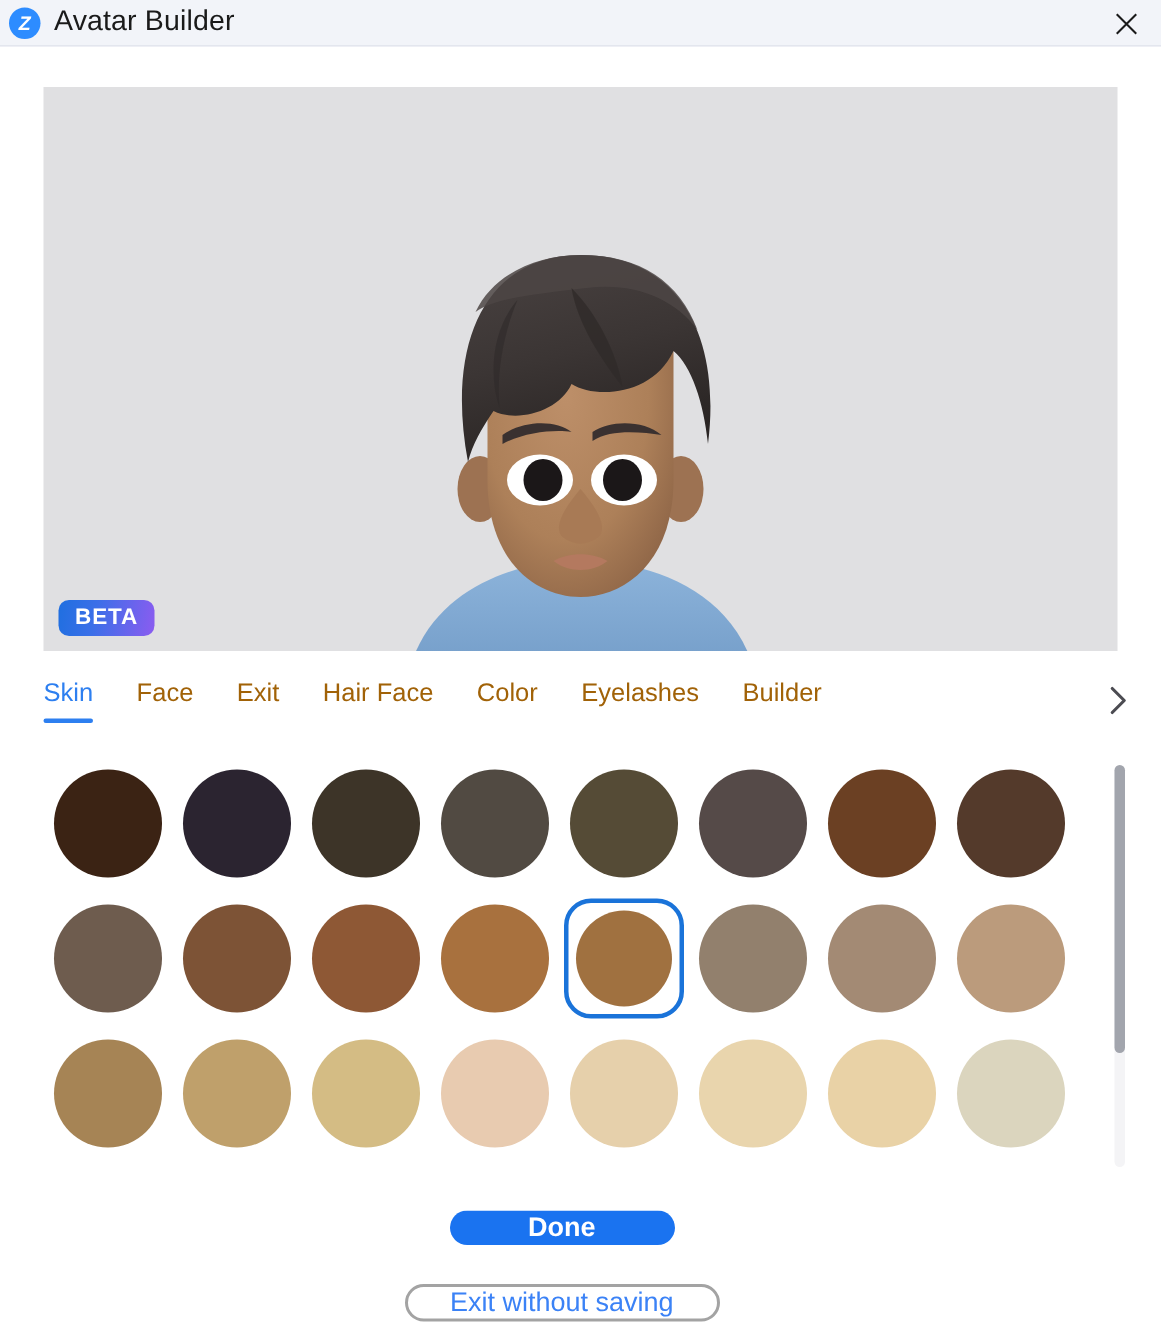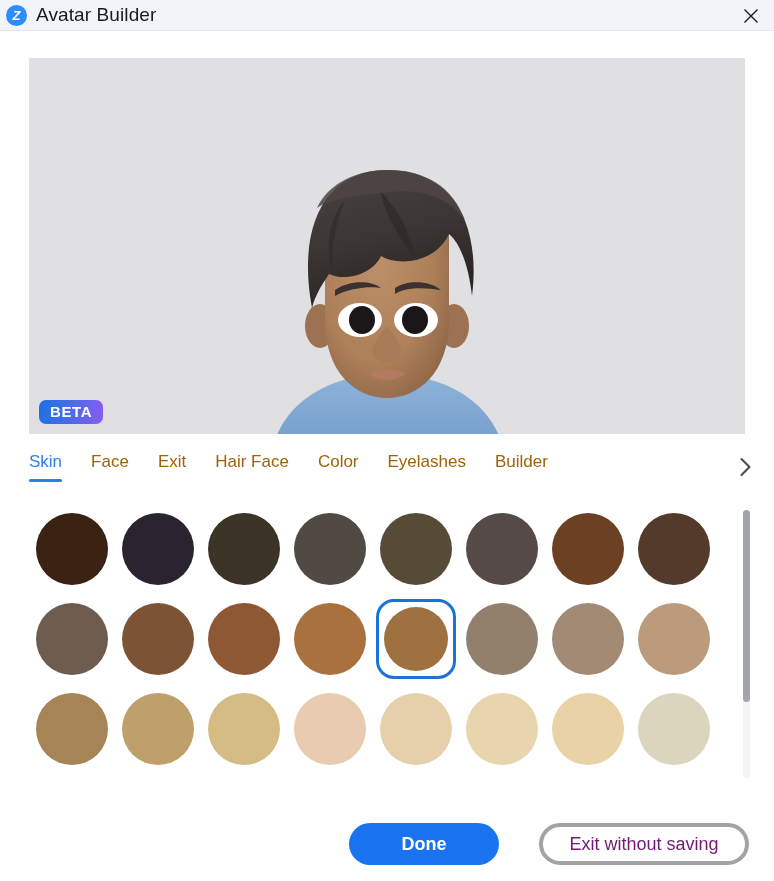--- a/index.html
+++ b/index.html
@@ -175,42 +175,43 @@
   
   .footer {
     position: absolute;
     left: 0; right: 0;
     bottom: 0;
     height: 74px;
     display: flex;
     align-items: center;
     justify-content: flex-end;
     padding-right: 25px;
-    gap: 40px;
+    gap: 26px;
     background: #ffffff;
+    flex-direction: column;
   }
   .btn {
     height: 42px;
     border-radius: 21px;
     font-size: 18px;
     display: flex; align-items: center; justify-content: center;
     cursor: pointer;
     border: 1px solid transparent;
   }
   .btn-primary {
     width: 150px;
     background: #1a73f0;
     color: #ffffff;
     font-weight: bold;
   }
   .btn-secondary {
     width: 210px;
     background: #ffffff;
-    color: #701a75;
-    border: 4px solid #a3a3a3;
+    color: #3b82f6;
+    border: 2px solid #a3a3a3;
   }
 </style>
 </head>
 <body>
 
 <div class="titlebar">
   <div class="app-logo">
     <span>Z</span>
   </div>
   <div class="app-title">Avatar Builder</div>

